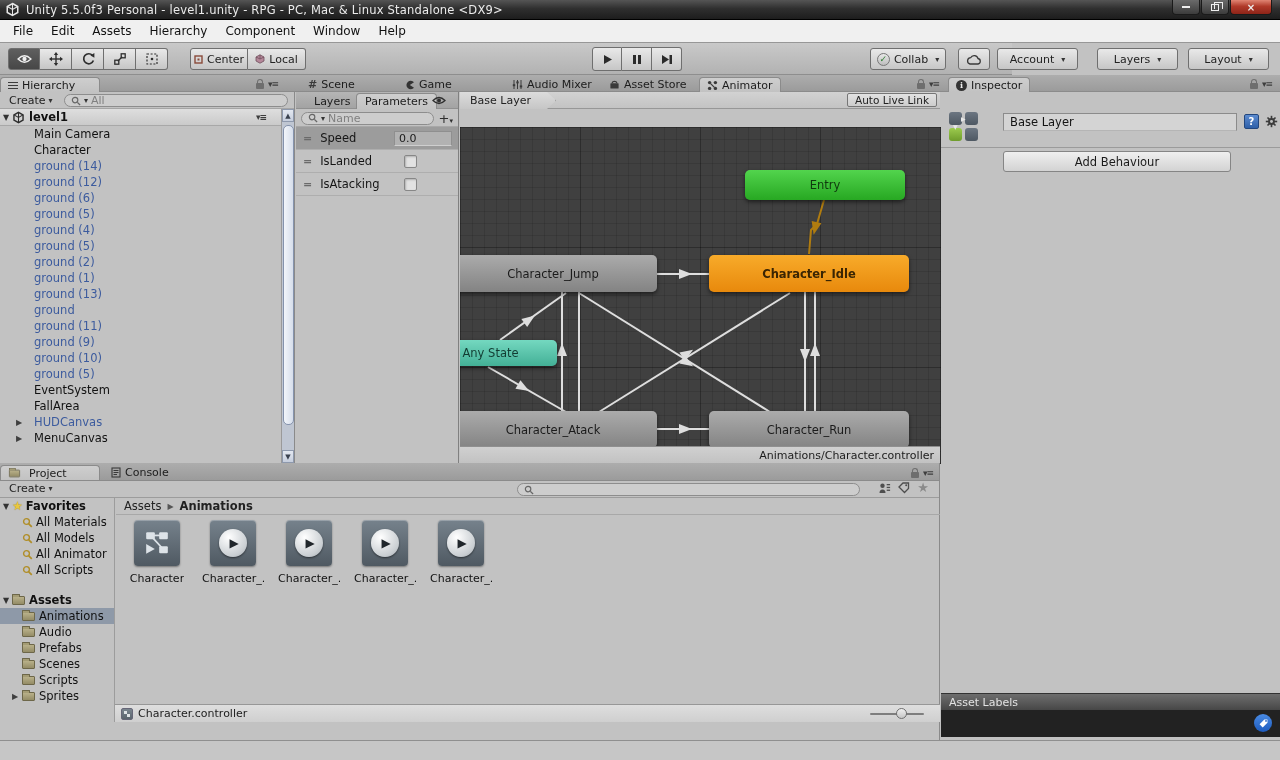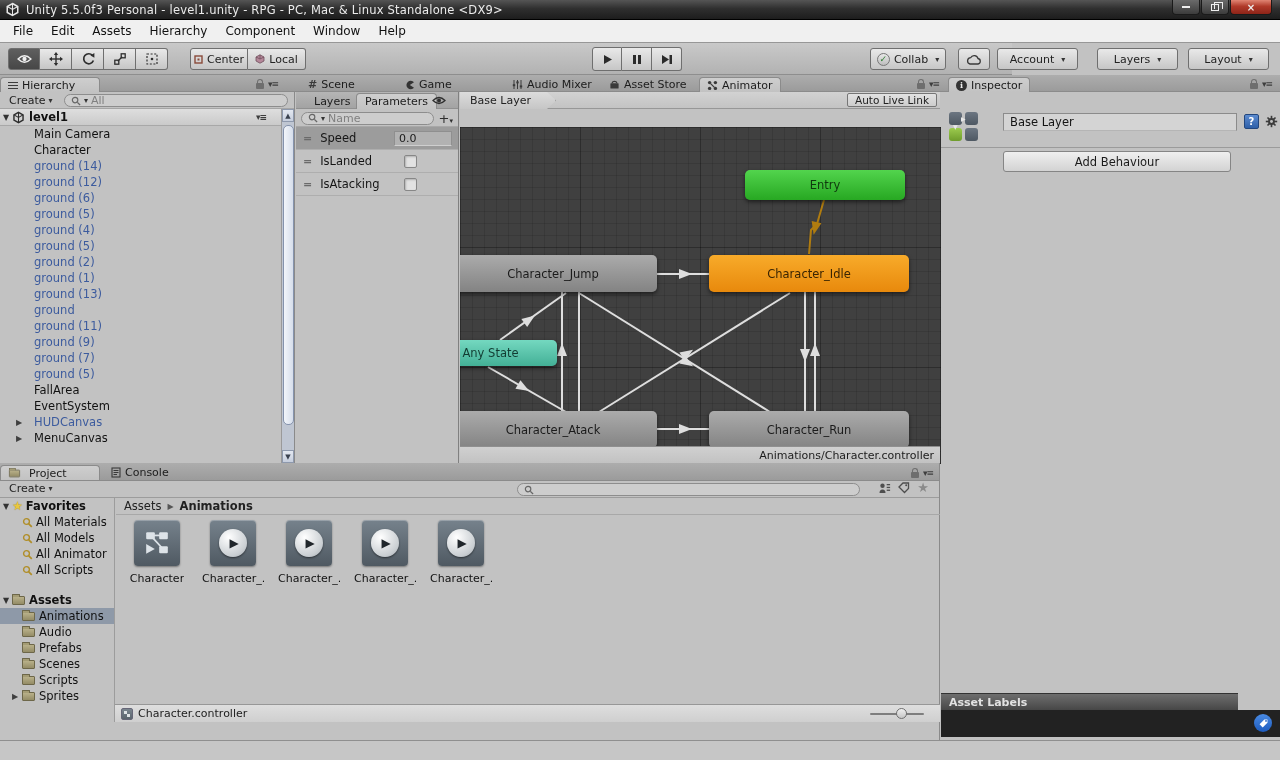--- a/index.html
+++ b/index.html
@@ -109,43 +109,43 @@
       linear-gradient(rgba(0,0,0,.22) 1px,transparent 1px),
       linear-gradient(90deg,rgba(0,0,0,.22) 1px,transparent 1px);
     background-size:12px 12px,12px 12px,120px 120px,120px 120px;margin-top:12px; }
   .graph-status { position:absolute; left:0; bottom:0; width:480px; height:17px; background:linear-gradient(#d0d0d0,#c2c2c2);
     border-top:1px solid #8f8f8f; display:flex; align-items:center; justify-content:flex-end; padding-right:6px;
     font-size:11px; color:#1c1c1c; }
   .node { position:absolute; border-radius:5px; display:flex; align-items:center; justify-content:center;
     font-size:11.5px; color:#1b1b1b; box-shadow:0 2px 4px rgba(0,0,0,.55); }
   .node.gray  { background:linear-gradient(#ababab,#838383); }
   .node.green { background:linear-gradient(#52d44d,#27a822); color:#10380e; }
-  .node.orange{ background:linear-gradient(#f8ab2a,#e8890c); color:#3a2503; }
+  .node.orange{ background:linear-gradient(#f8ab2a,#e8890c); color:#3a2503;font-weight:bold; }
   .node.teal  { background:linear-gradient(#74d8c0,#43b096); color:#123c32; }
   #translayer { position:absolute; left:0; top:0; }
 
   
   #inspector { left:941px; top:92px; width:339px; height:646px; }
   .insp-row { position:absolute; left:0; top:18px; width:339px; height:36px; }
   .sm-icon { position:absolute; left:8px; top:2px; width:30px; height:30px; }
   .sm-sq { position:absolute; width:13px; height:13px; border-radius:3px; background:linear-gradient(#6c7682,#4e5862); }
   .sm-sq.green { background:linear-gradient(#9ccb4e,#6f9c2c); }
   .sm-arrow { position:absolute; color:#e8e8e8; font-size:6px; }
   .layerfield { position:absolute; left:62px; top:3px; width:234px; height:18px; background:#d4d4d4;
     border:1px solid #8b8b8b; border-bottom-color:#b5b5b5; font-size:11.5px; color:#141414; line-height:16px; padding-left:6px; }
   .bookicon { position:absolute; left:303px; top:4px; width:15px; height:15px; border-radius:2px;
     background:linear-gradient(#5d8cd0,#2e5fa8); border:1px solid #23477e; color:#fff; font-size:10px; font-weight:bold;
     display:flex; align-items:center; justify-content:center; }
   .gearwrap { position:absolute; left:324px; top:5px; }
   .insp-sep { position:absolute; left:0; top:55px; width:339px; border-top:1px solid #9b9b9b; }
   .addbehaviour { position:absolute; left:62px; top:59px; width:228px; height:21px; border:1px solid #858585; border-radius:3px;
     background:linear-gradient(#efefef,#d3d3d3); font-size:11.5px; color:#1a1a1a; display:flex; align-items:center; justify-content:center; }
-  .assetlabels-hdr { position:absolute; left:0; top:601px; width:297px; height:17px;
+  .assetlabels-hdr { position:absolute; left:0; top:601px; width:339px; height:17px;
     background:linear-gradient(#6e6e6e,#474747); border-top:1px solid #333; display:flex; align-items:center;
-    padding-left:8px; color:#e2e2e2; font-weight:bold; font-size:11px; }
+    padding-left:8px; color:#e2e2e2; font-weight:normal; font-size:11px; }
   .assetlabels-body { position:absolute; left:0; top:618px; width:339px; height:27px; background:#222; }
   .tagbtn { position:absolute; right:8px; top:4px; width:18px; height:18px; border-radius:50%;
     background:linear-gradient(#4a8be4,#1d5bbe); display:flex; align-items:center; justify-content:center; }
 
   
   #project { left:0; top:463px; width:940px; height:277px; border-right:1px solid #8a8a8a; }
   .proj-tabrow { position:relative; height:18px; background:linear-gradient(#adadad,#9b9b9b); border-bottom:1px solid #8b8b8b; }
   .proj-toolbar { position:relative; height:17px; background:#c2c2c2; border-bottom:1px solid #9c9c9c; }
   .ptool-icons { position:absolute; right:10px; top:1px; display:flex; gap:7px; align-items:center; }
   .proj-body { position:absolute; left:0; top:35px; width:940px; bottom:18px; }
@@ -486,30 +486,30 @@
         <div class="hrow prefab">
           <span>ground</span>
         </div>
         <div class="hrow prefab">
           <span>ground (11)</span>
         </div>
         <div class="hrow prefab">
           <span>ground (9)</span>
         </div>
         <div class="hrow prefab">
-          <span>ground (7)</span>
+          <span>ground (10)</span>
         </div>
         <div class="hrow prefab">
           <span>ground (5)</span>
+        </div>
+        <div class="hrow">
+          <span>EventSystem</span>
         </div>
         <div class="hrow">
           <span>FallArea</span>
-        </div>
-        <div class="hrow">
-          <span>EventSystem</span>
         </div>
         <div class="hrow prefab">
           <span class="rowtri">▶</span>
           <span>HUDCanvas</span>
         </div>
         <div class="hrow">
           <span class="rowtri">▶</span>
           <span>MenuCanvas</span>
         </div>
       </div>

